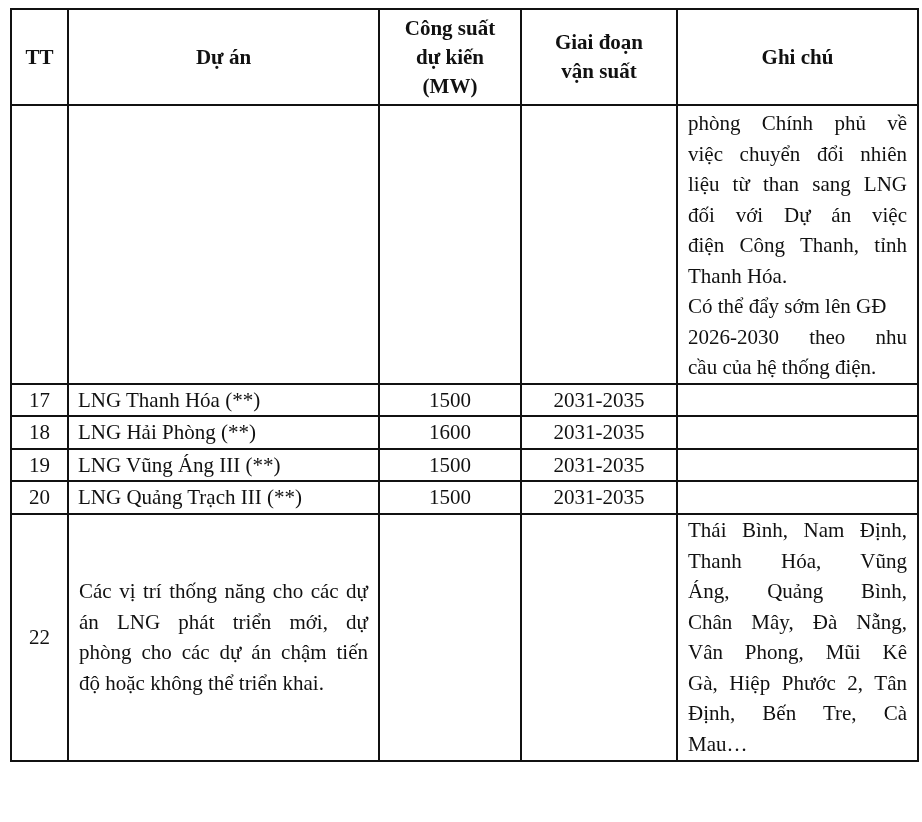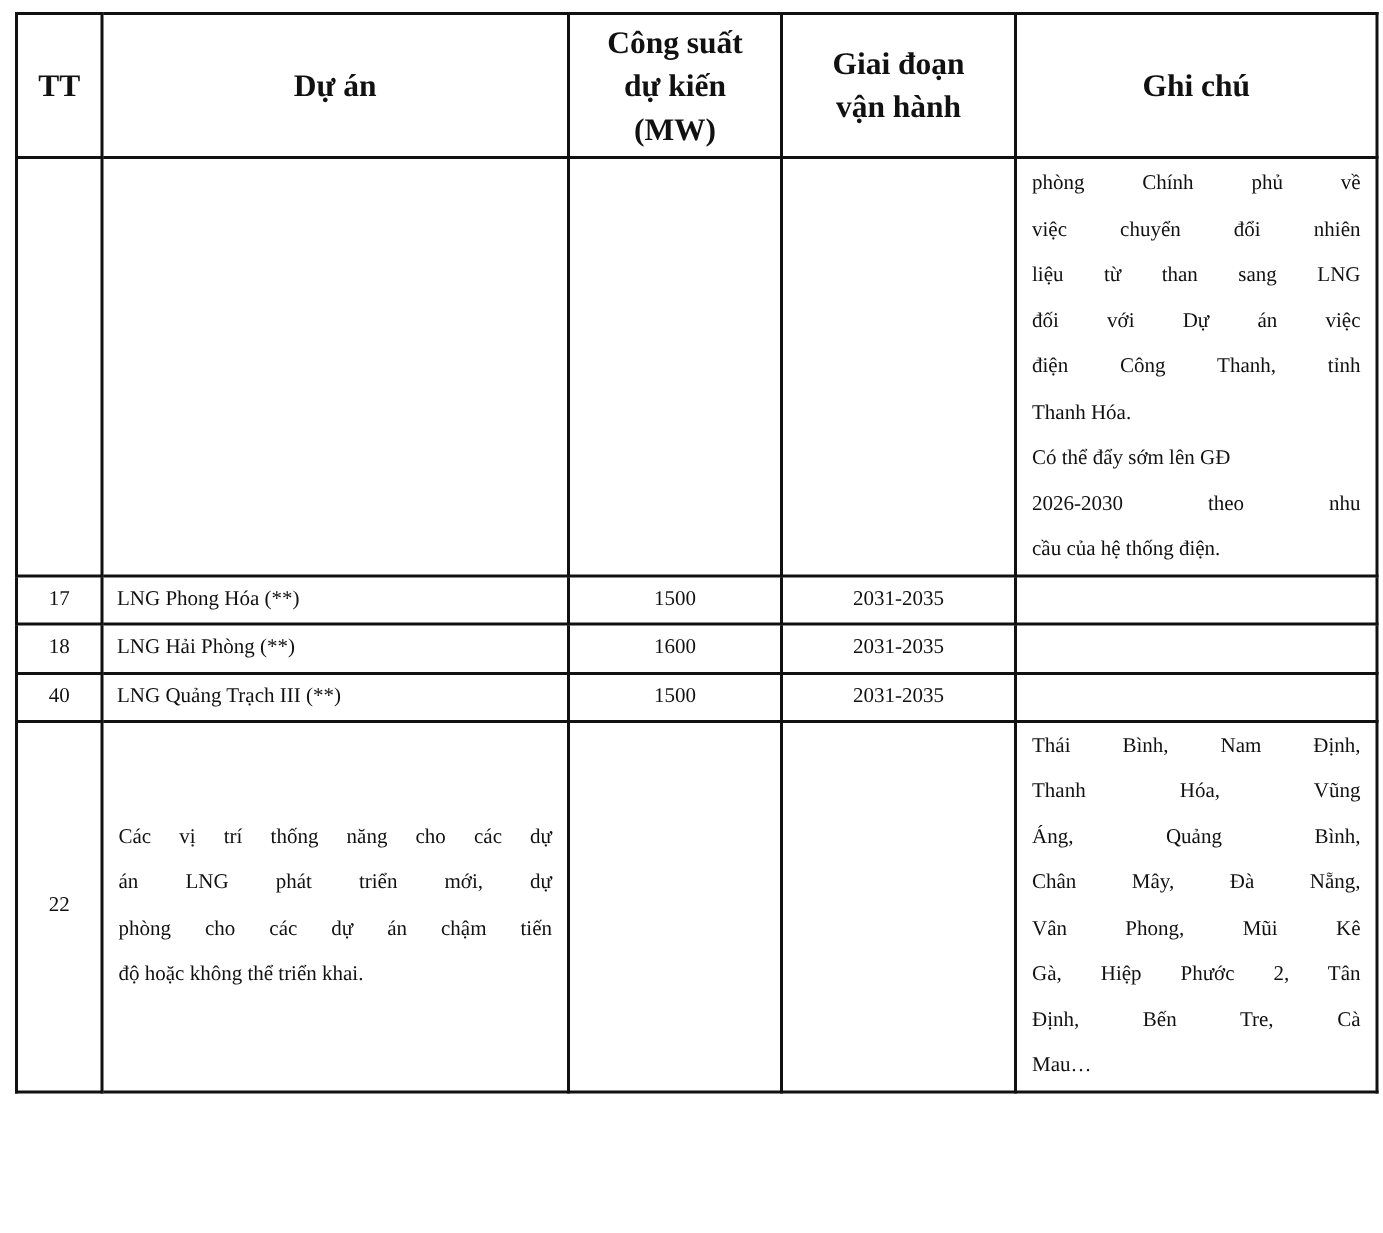--- a/index.html
+++ b/index.html
@@ -2,21 +2,21 @@
 <html><head>
 <meta charset="utf-8">
 <style>
   html, body { margin: 0; padding: 0; background: #ffffff; }
   body { width: 922px; height: 822px; position: relative; overflow: hidden;
          font-family: "Liberation Serif", "DejaVu Serif", serif; color: #111; }
   table.doc { position: absolute; left: 10px; top: 8px; border-collapse: collapse;
               table-layout: fixed; width: 907px; }
   table.doc td, table.doc th { border: 2px solid #111; padding: 0; vertical-align: middle; }
   th { font-weight: bold; font-size: 21px; line-height: 29px; text-align: center; }
-  td { font-size: 14px; line-height: 30.5px; }
+  td { font-size: 21px; line-height: 30.5px; }
   .c { text-align: center; }
   .l { text-align: left; padding-left: 9px !important; }
   .j { text-align: justify; text-align-last: left; padding: 0 10px !important; }
   .note-top { vertical-align: top !important; padding-top: 2px !important; }
   .lines span { display: block; text-align: justify; text-align-last: justify; }
   .lines span.last { text-align-last: left; }
   .r-head { height: 96px; }
   .r-cont { height: 278px; }
   .r-data { height: 26px; }
   .r-22 { height: 247px; }
@@ -36,21 +36,21 @@
     <tr class="r-head">
       <th>TT</th>
       <th>Dự án</th>
       <th>
         <div>Công suất</div>
         <div>dự kiến</div>
         <div>(MW)</div>
       </th>
       <th>
         <div>Giai đoạn</div>
-        <div>vận hành</div>
+        <div>vận suất</div>
       </th>
       <th>Ghi chú</th>
     </tr>
   </thead>
   <tbody>
     <tr class="r-cont">
       <td class="c"></td>
       <td class="l"></td>
       <td class="c"></td>
       <td class="c"></td>
@@ -62,34 +62,41 @@
         <span>điện Công Thanh, tỉnh</span>
         <span class="last">Thanh Hóa.</span>
         <span class="last">Có thể đẩy sớm lên GĐ</span>
         <span>2026-2030 theo nhu</span>
         <span class="last">cầu của hệ thống điện.</span>
       </td>
     </tr>
 
     <tr class="r-data">
       <td class="c">17</td>
-      <td class="l">LNG Phong Hóa (**)</td>
+      <td class="l">LNG Thanh Hóa (**)</td>
       <td class="c">1500</td>
       <td class="c">2031-2035</td>
       <td class="l"></td>
     </tr>
     <tr class="r-data">
       <td class="c">18</td>
       <td class="l">LNG Hải Phòng (**)</td>
       <td class="c">1600</td>
       <td class="c">2031-2035</td>
       <td class="l"></td>
     </tr>
     <tr class="r-data">
-      <td class="c">40</td>
+      <td class="c">19</td>
+      <td class="l">LNG Vũng Áng III (**)</td>
+      <td class="c">1500</td>
+      <td class="c">2031-2035</td>
+      <td class="l"></td>
+    </tr>
+    <tr class="r-data">
+      <td class="c">20</td>
       <td class="l">LNG Quảng Trạch III (**)</td>
       <td class="c">1500</td>
       <td class="c">2031-2035</td>
       <td class="l"></td>
     </tr>
 
     <tr class="r-22">
       <td class="c">22</td>
       <td class="j lines">
         <span>Các vị trí thống năng cho các dự</span>

